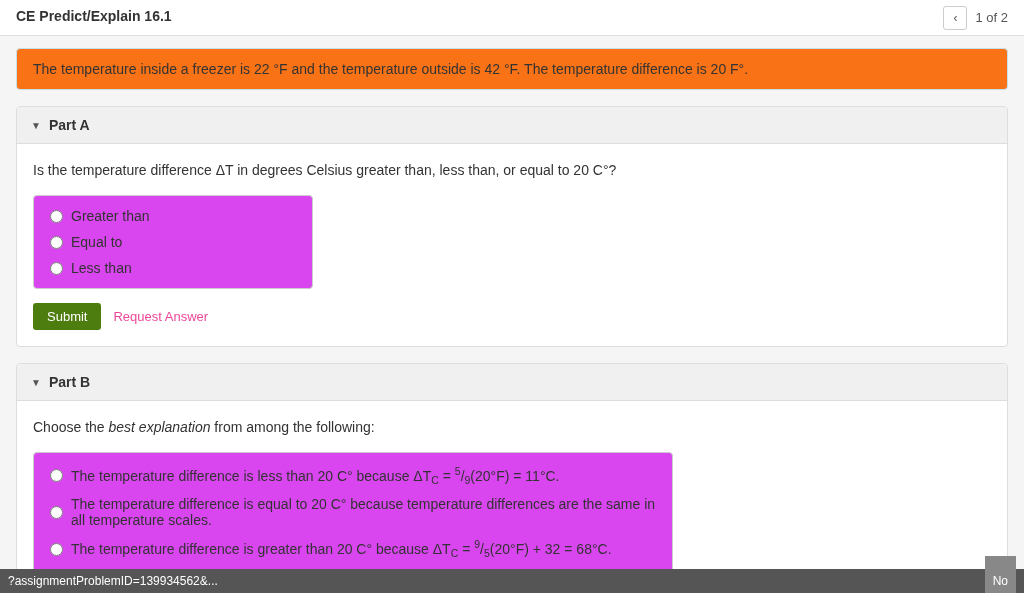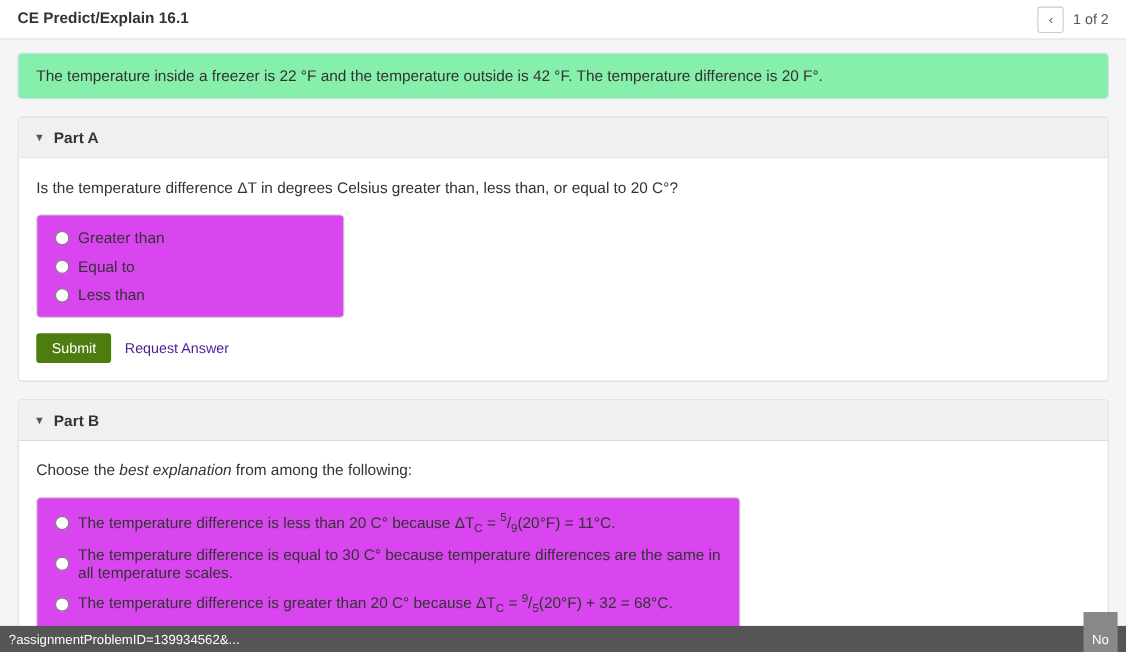--- a/index.html
+++ b/index.html
@@ -43,21 +43,21 @@
     .nav-page {
       font-size: 13px;
       color: #555;
     }
     .main-content {
       max-width: 1024px;
       margin: 0 auto;
       padding: 12px 16px;
     }
     .info-box {
-      background: #86efac;
+      background: #f97316;
       border: 1px solid #c5dfe8;
       border-radius: 4px;
       padding: 12px 16px;
       margin-bottom: 16px;
       font-size: 14px;
       color: #333;
     }
     .part-section {
       background: #fff;
       border: 1px solid #ddd;
@@ -121,21 +121,21 @@
     .submit-btn {
       background: #4d7c0f;
       color: #fff;
       border: none;
       border-radius: 3px;
       padding: 6px 14px;
       font-size: 13px;
       cursor: pointer;
     }
     .request-answer-link {
-      color: #4c1d95;
+      color: #ec4899;
       text-decoration: none;
       font-size: 13px;
       cursor: pointer;
     }
     .math {
     }
     .status-bar {
       position: fixed;
       bottom: 0;
       left: 0;
@@ -218,21 +218,21 @@
       </div>
       <div class="options-box options-box-wide">
         <label class="option-row">
           <input type="radio" name="partB" style="">
           <span>
             The temperature difference is less than 20 C° because ΔT<sub>C</sub> = <sup>5</sup>/<sub>9</sub>(20°F) = 11°C.
           </span>
         </label>
         <label class="option-row">
           <input type="radio" name="partB" style="">
-          <span>The temperature difference is equal to 30 C° because temperature differences are the same in all temperature scales.</span>
+          <span>The temperature difference is equal to 20 C° because temperature differences are the same in all temperature scales.</span>
         </label>
         <label class="option-row">
           <input type="radio" name="partB" style="">
           <span>
             The temperature difference is greater than 20 C° because ΔT<sub>C</sub> = <sup>9</sup>/<sub>5</sub>(20°F) + 32 = 68°C.
           </span>
         </label>
       </div>
       <div class="action-row">
         <button class="submit-btn">Submit</button>

